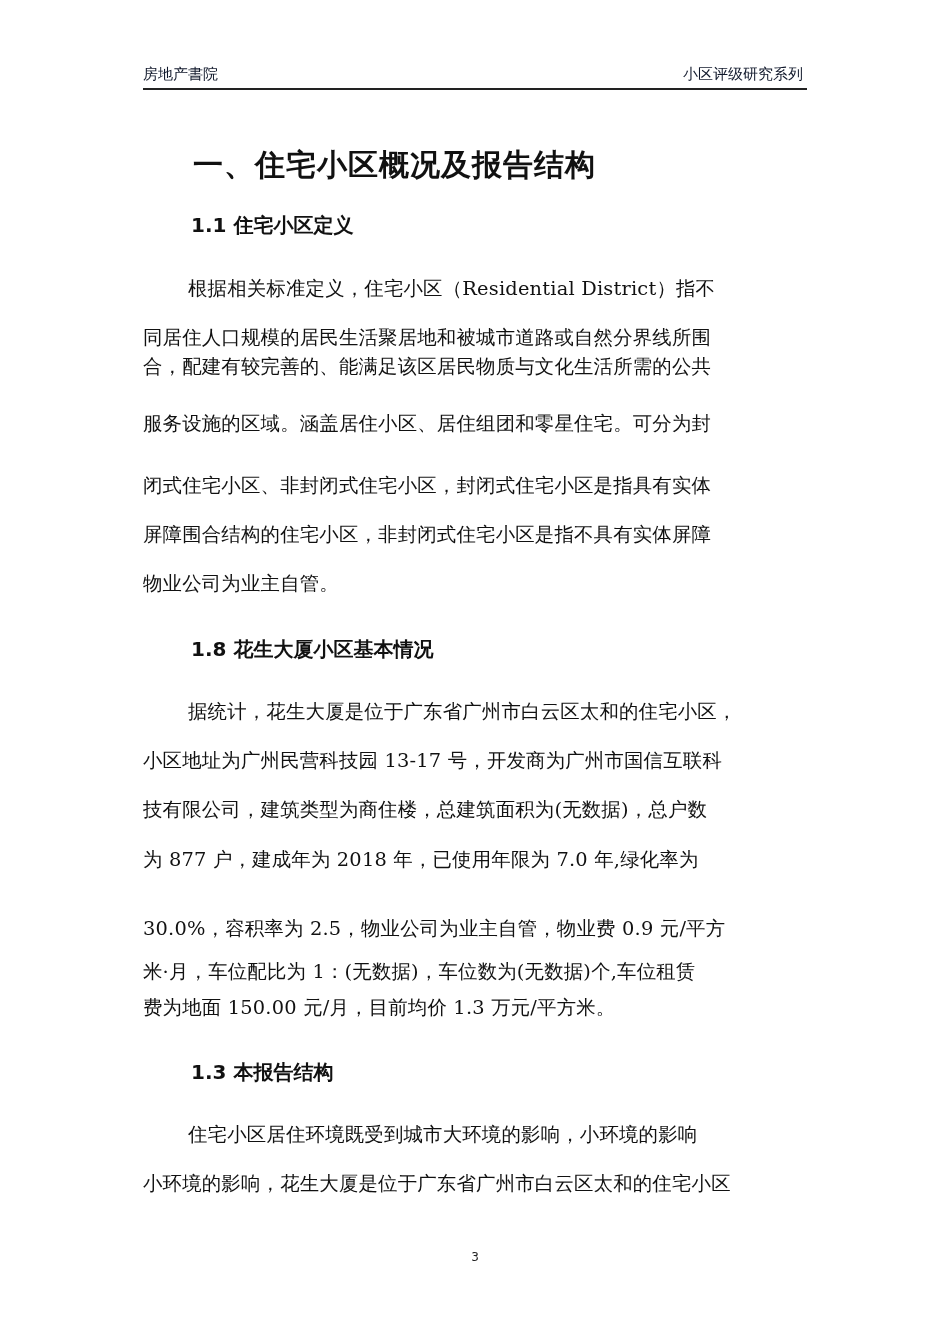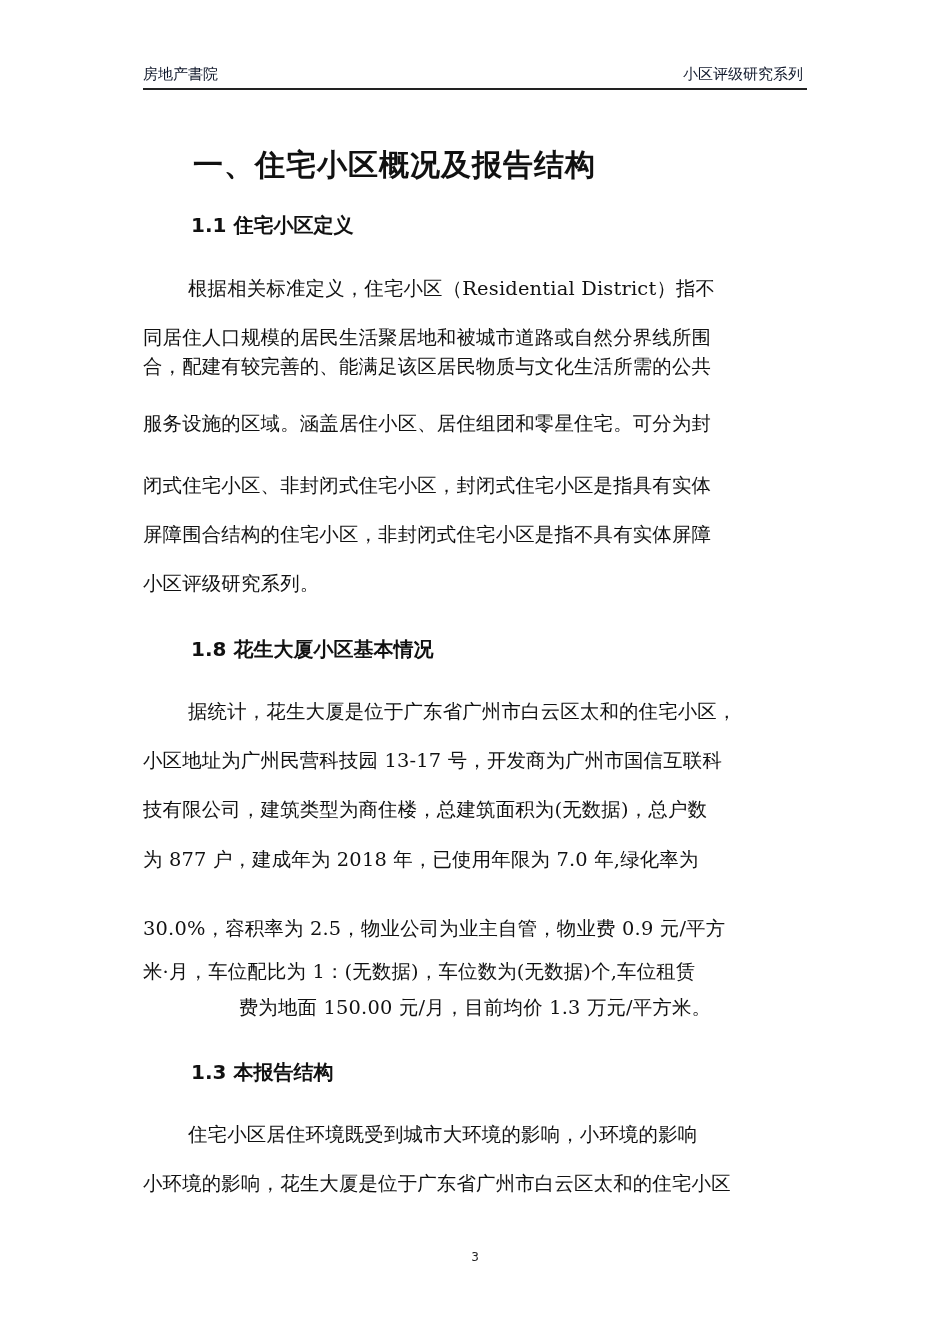--- a/index.html
+++ b/index.html
@@ -32,29 +32,29 @@
 <div class="content">
   <div class="h1">一、住宅小区概况及报告结构</div>
 
   <div class="h2" style="top:212px;">1.1 住宅小区定义</div>
   <div class="line indent" style="top:277px;">根据相关标准定义，住宅小区（Residential District）指不</div>
   <div class="line" style="top:326px;">同居住人口规模的居民生活聚居地和被城市道路或自然分界线所围</div>
   <div class="line" style="top:355px;">合，配建有较完善的、能满足该区居民物质与文化生活所需的公共</div>
   <div class="line" style="top:412px;">服务设施的区域。涵盖居住小区、居住组团和零星住宅。可分为封</div>
   <div class="line" style="top:474px;">闭式住宅小区、非封闭式住宅小区，封闭式住宅小区是指具有实体</div>
   <div class="line" style="top:523px;">屏障围合结构的住宅小区，非封闭式住宅小区是指不具有实体屏障</div>
-  <div class="line" style="top:572px;">小区评级研究系列。</div>
+  <div class="line" style="top:572px;">物业公司为业主自管。</div>
 
   <div class="h2" style="top:636px;">1.8 花生大厦小区基本情况</div>
   <div class="line indent" style="top:700px;">据统计，花生大厦是位于广东省广州市白云区太和的住宅小区，</div>
   <div class="line" style="top:749px;">小区地址为广州民营科技园 13-17 号，开发商为广州市国信互联科</div>
   <div class="line" style="top:798px;">技有限公司，建筑类型为商住楼，总建筑面积为(无数据)，总户数</div>
   <div class="line" style="top:848px;">为 877 户，建成年为 2018 年，已使用年限为 7.0 年,绿化率为</div>
   <div class="line" style="top:917px;">30.0%，容积率为 2.5，物业公司为业主自管，物业费 0.9 元/平方</div>
   <div class="line" style="top:960px;">米·月，车位配比为 1：(无数据)，车位数为(无数据)个,车位租赁</div>
-  <div class="line" style="top:996px;text-align:center;">费为地面 150.00 元/月，目前均价 1.3 万元/平方米。</div>
+  <div class="line" style="top:996px;">费为地面 150.00 元/月，目前均价 1.3 万元/平方米。</div>
 
   <div class="h2" style="top:1059px;">1.3 本报告结构</div>
   <div class="line indent" style="top:1123px;">住宅小区居住环境既受到城市大环境的影响，小环境的影响</div>
   <div class="line" style="top:1172px;">小环境的影响，花生大厦是位于广东省广州市白云区太和的住宅小区</div>
 </div>
 
 <div class="pagenum">3</div>
 
 </body></html>

